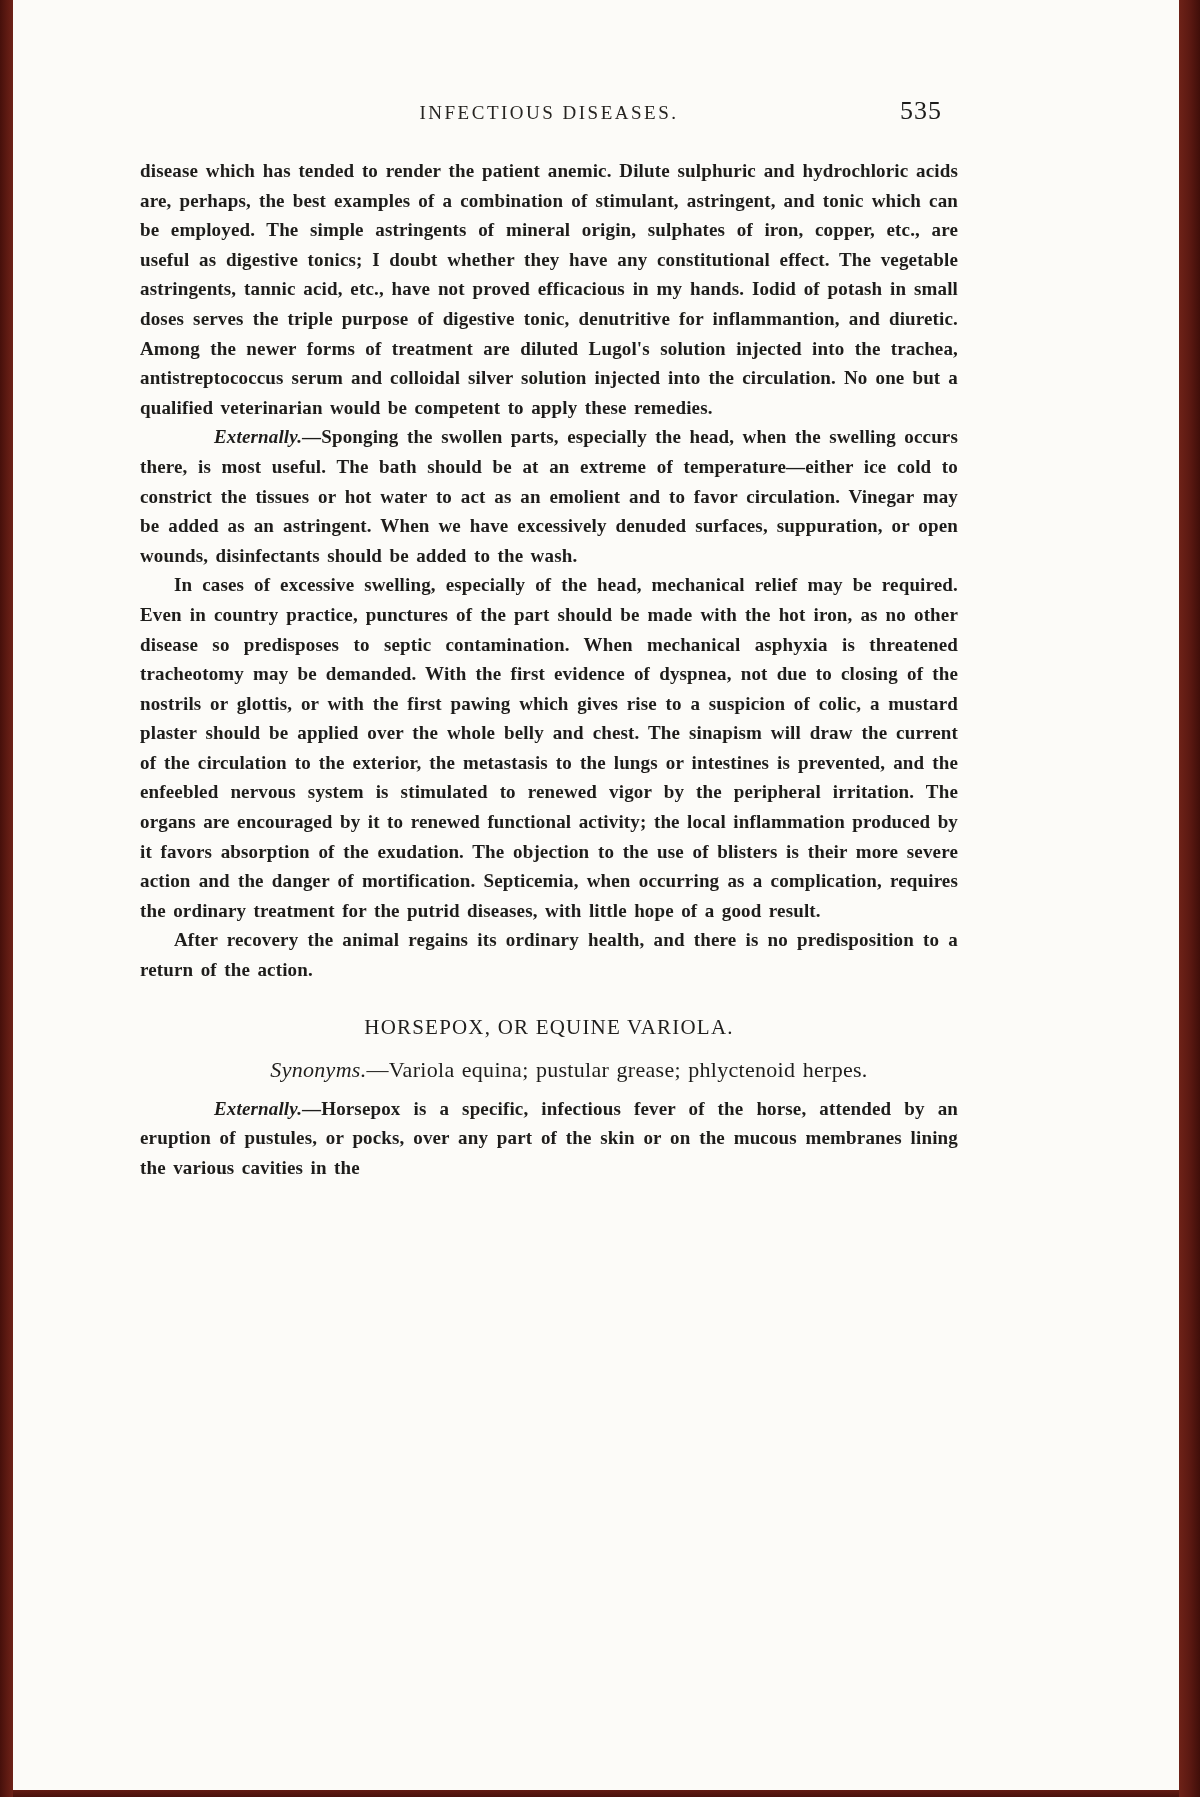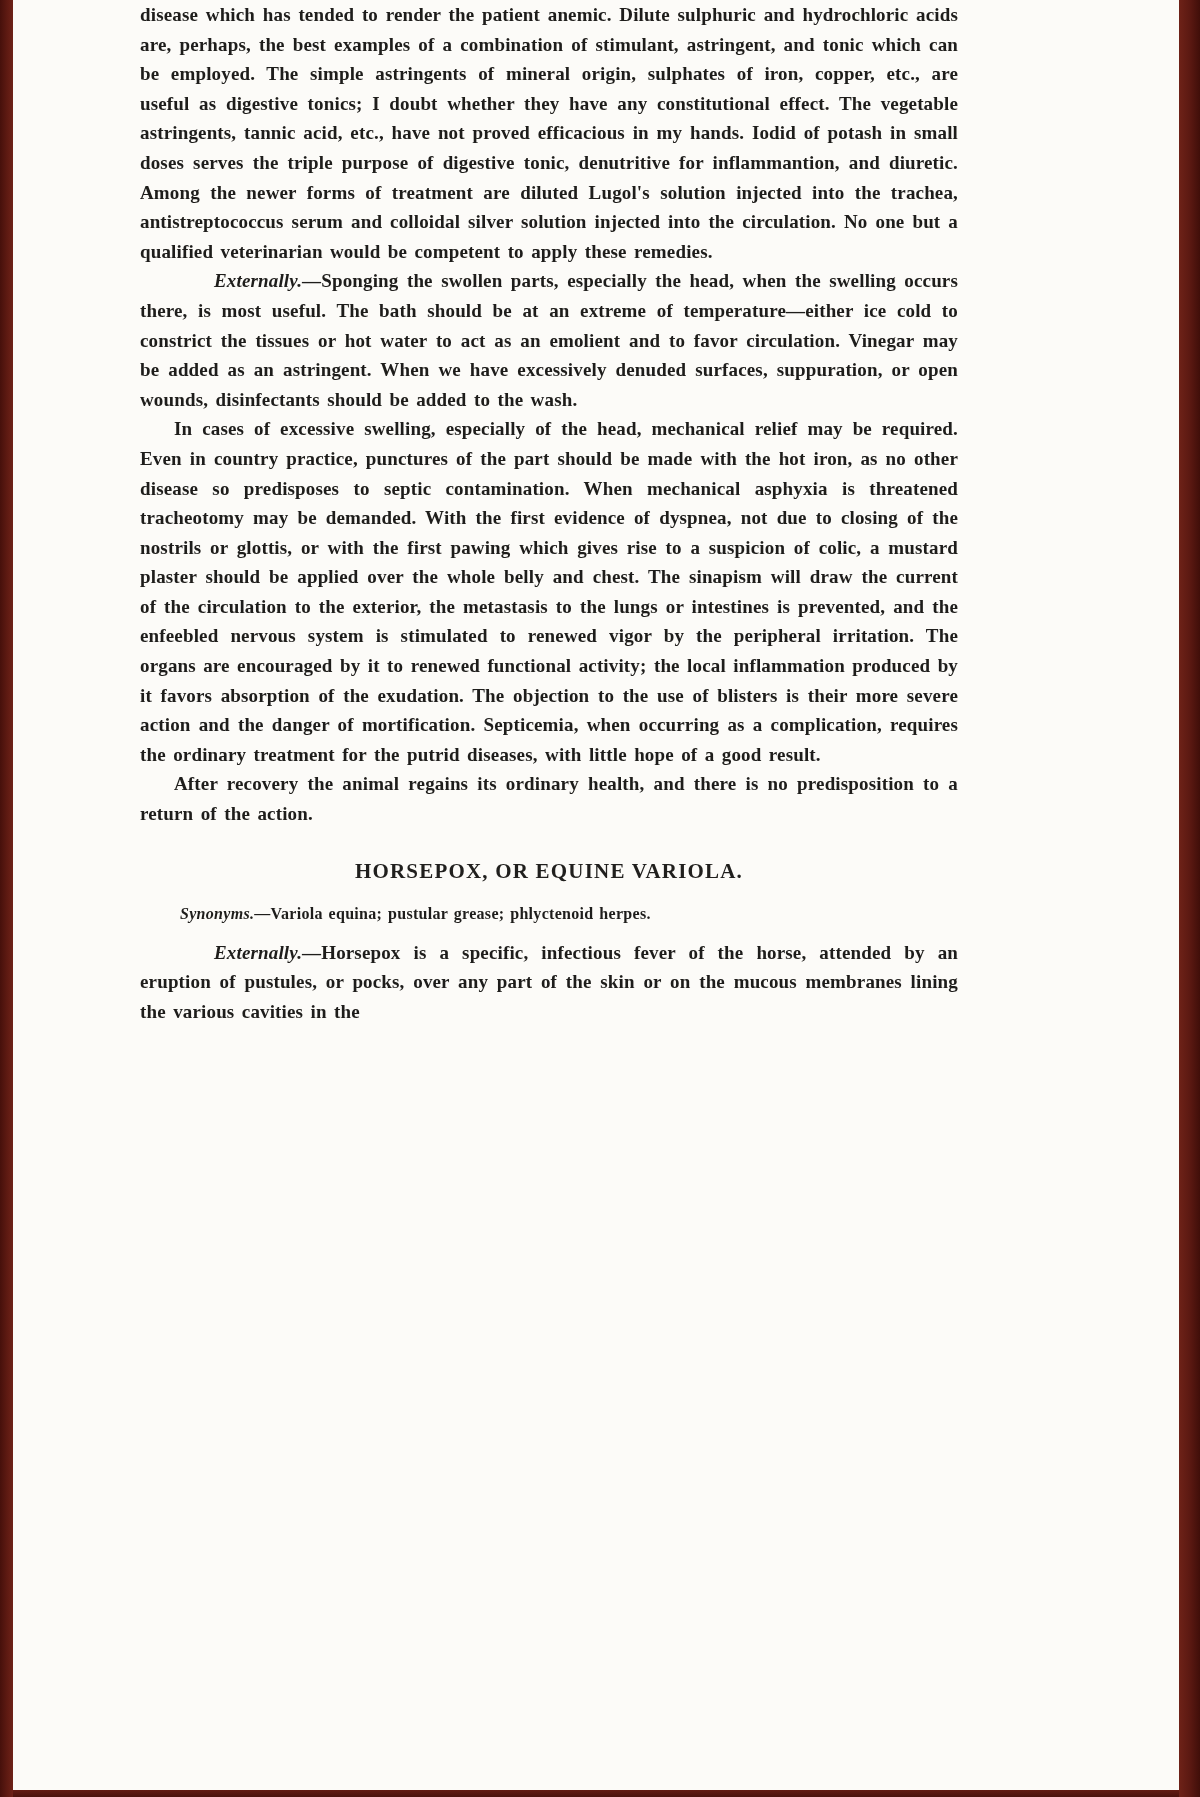--- a/index.html
+++ b/index.html
@@ -81,43 +81,47 @@
     text-indent: 0;
   }
   .lead {
     font-style: italic;
     margin-left: 40px;
   }
   .section-heading {
     margin: 30px 0 18px 0;
     text-align: center;
     font-size: 21px;
-    font-weight: bold;
+    font-weight: normal;
     letter-spacing: 1.2px;
     color: #201f1d;
   }
   .synonyms {
     margin: 0 0 12px 0;
-    font-size: 16px;
+    text-align: center;
+    font-size: 22px;
     line-height: 24px;
     letter-spacing: 0.3px;
     word-spacing: 1.5px;
-    font-weight: bold;
   }
 </style>
 </head>
 <body>
 
 <div class="page">
   <div class="edge edge-left"></div>
   <div class="edge edge-right"></div>
   <div class="edge-bottom"></div>
 
   <div class="content">
 
+    <header class="running-head">
+      <span class="head-title">INFECTIOUS DISEASES.</span>
+      <span class="page-num">535</span>
+    </header>
 
     <p class="para noindent"><span>disease which has tended to render the patient anemic.  Dilute sulphuric and hydrochloric acids are, perhaps, the best examples of a combination of stimulant, astringent, and tonic which can be employed.  The simple astringents of mineral origin, sulphates of iron, copper, etc., are useful as digestive tonics; I doubt whether they have any constitutional effect.  The vegetable astringents, tannic acid, etc., have not proved efficacious in my hands.  Iodid of potash in small doses serves the triple purpose of digestive tonic, denutritive for inflammantion, and diuretic.  Among the newer forms of treatment are diluted Lugol's solution injected into the trachea, antistreptococcus serum and colloidal silver solution injected into the circulation.  No one but a qualified veterinarian would be competent to apply these remedies.</span></p>
 
     <p class="para"><span class="lead">Externally.</span><span>—Sponging the swollen parts, especially the head, when the swelling occurs there, is most useful.  The bath should be at an extreme of temperature—either ice cold to constrict the tissues or hot water to act as an emolient and to favor circulation.  Vinegar may be added as an astringent.  When we have excessively denuded surfaces, suppuration, or open wounds, disinfectants should be added to the wash.</span></p>
 
     <p class="para"><span>In cases of excessive swelling, especially of the head, mechanical relief may be required.  Even in country practice, punctures of the part should be made with the hot iron, as no other disease so predisposes to septic contamination.  When mechanical asphyxia is threatened tracheotomy may be demanded.  With the first evidence of dyspnea, not due to closing of the nostrils or glottis, or with the first pawing which gives rise to a suspicion of colic, a mustard plaster should be applied over the whole belly and chest.  The sinapism will draw the current of the circulation to the exterior, the metastasis to the lungs or intestines is prevented, and the enfeebled nervous system is stimulated to renewed vigor by the peripheral irritation.  The organs are encouraged by it to renewed functional activity; the local inflammation produced by it favors absorption of the exudation.  The objection to the use of blisters is their more severe action and the danger of mortification.  Septicemia, when occurring as a complication, requires the ordinary treatment for the putrid diseases, with little hope of a good result.</span></p>
 
     <p class="para"><span>After recovery the animal regains its ordinary health, and there is no predisposition to a return of the action.</span></p>
 
     <h2 class="section-heading">HORSEPOX, OR EQUINE VARIOLA.</h2>

